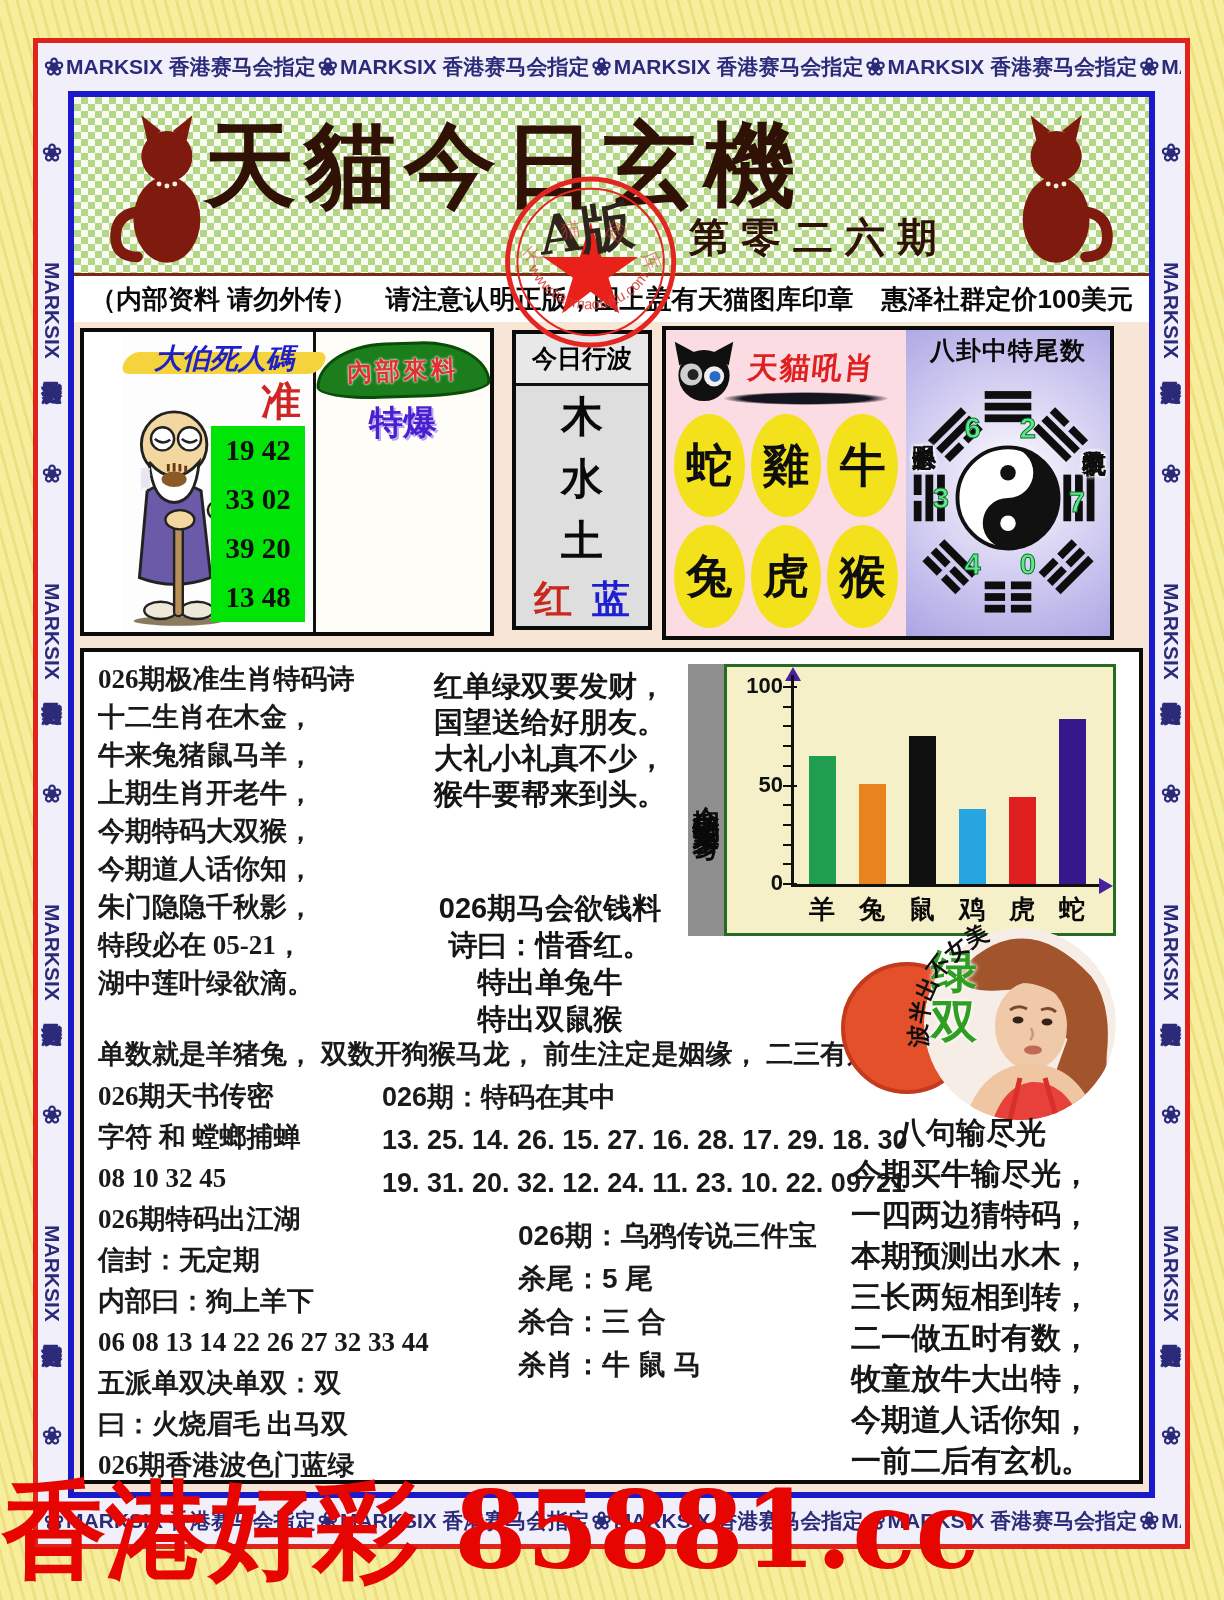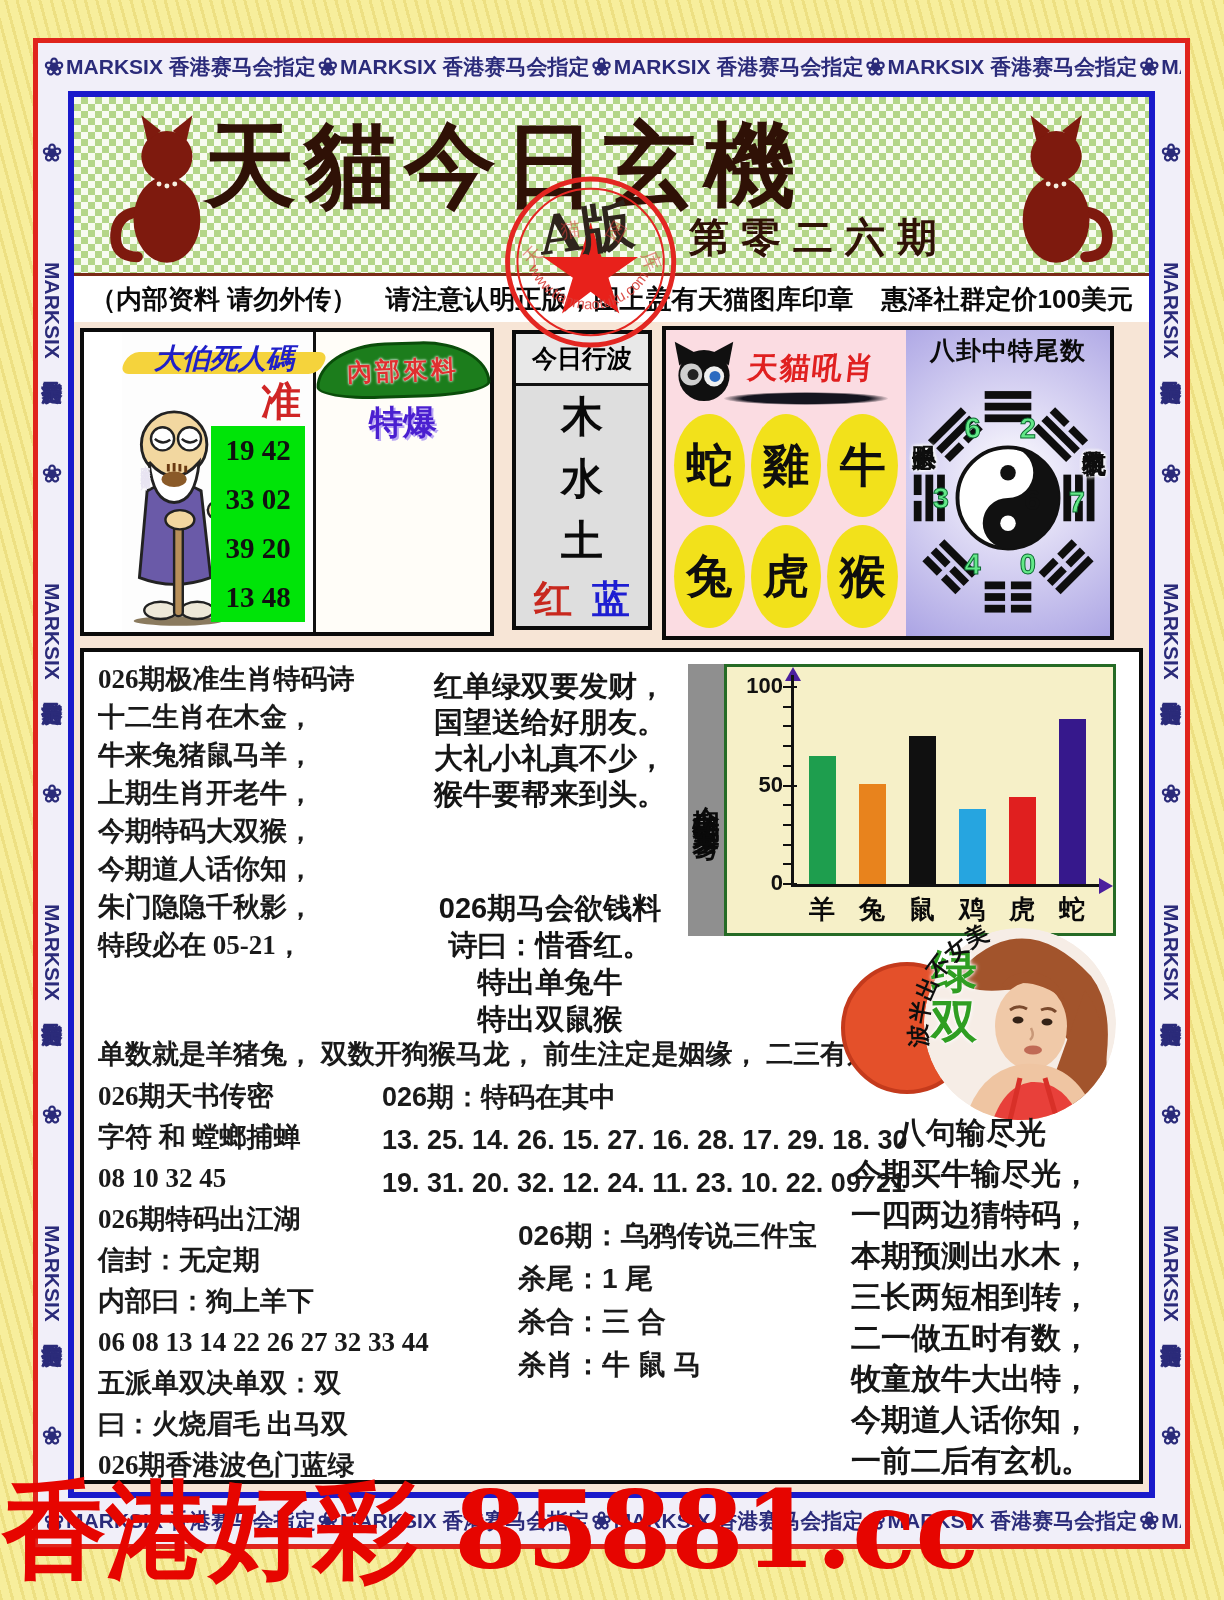--- a/index.html
+++ b/index.html
@@ -388,20 +388,21 @@
         <div class="lp">
           <div>026期极准生肖特码诗</div>
           <div>
               <div>十二生肖在木金，</div>
               <div>牛来兔猪鼠马羊，</div>
               <div>上期生肖开老牛，</div>
               <div>今期特码大双猴，</div>
               <div>今期道人话你知，</div>
               <div>朱门隐隐千秋影，</div>
               <div>特段必在 05-21，</div>
+              <div>湖中莲叶绿欲滴。</div>
             </div>
         </div>
 
         <div class="cp">
           <div>
               <div>红单绿双要发财，</div>
               <div>国望送给好朋友。</div>
               <div>大礼小礼真不少，</div>
               <div>猴牛要帮来到头。</div>
             </div>
@@ -435,21 +436,21 @@
           <div>026期：特码在其中</div>
           <div>
               <div>13. 25. 14. 26. 15. 27. 16. 28. 17. 29. 18. 30</div>
               <div>19. 31. 20. 32. 12. 24. 11. 23. 10. 22. 09. 21</div>
             </div>
         </div>
 
         <div class="crow">
           <div>026期：乌鸦传说三件宝</div>
           <div>
-              <div>杀尾：1 尾</div>
+              <div>杀尾：5 尾</div>
               <div>杀合：三 合</div>
               <div>杀肖：牛 鼠 马</div>
             </div>
         </div>
 
         <div class="chartbox">
           <div class="chart-side">今期特码走势参考</div>
           <div class="chart-area" id="chart-area">
             <div class="yarrow"></div>
             <div class="yaxis"></div>

